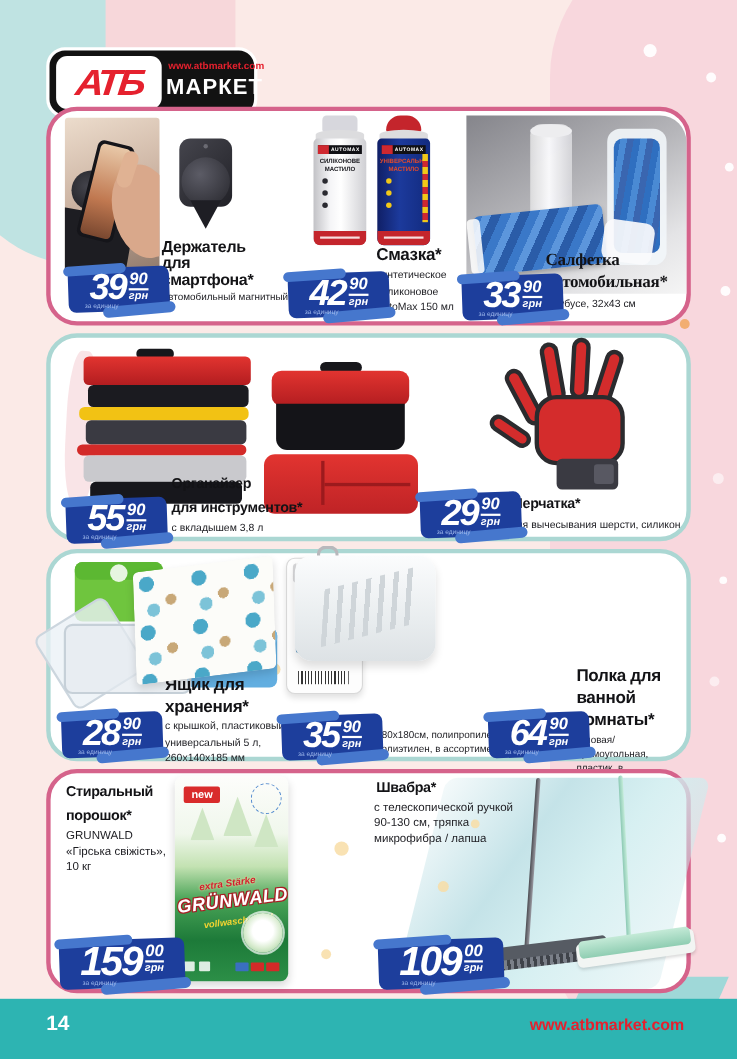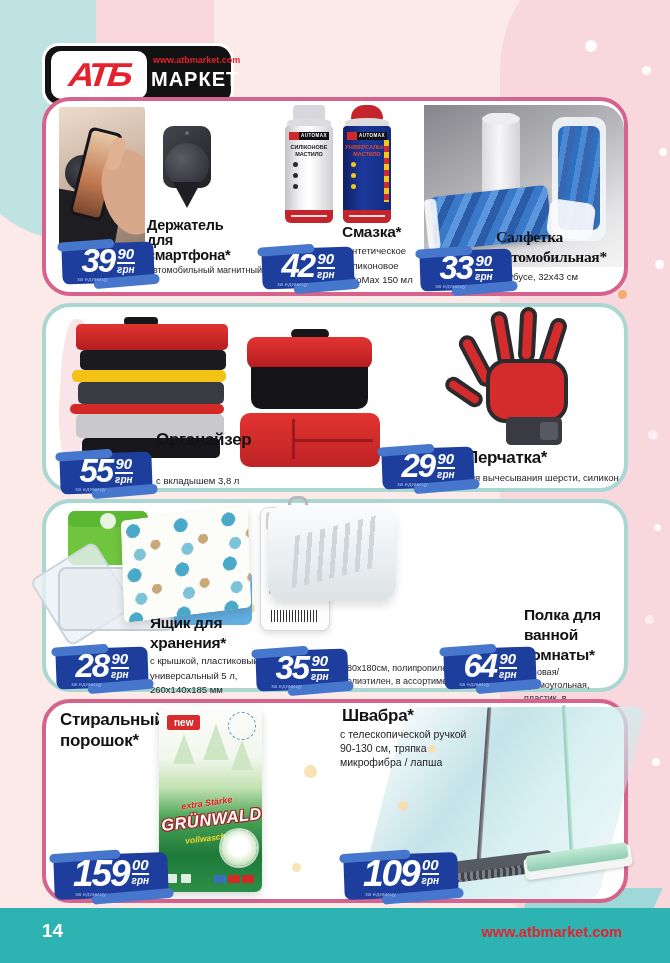--- a/index.html
+++ b/index.html
@@ -32,21 +32,21 @@
   .p1{top:97px;height:199px;padding-left:48px;}
   .p2{top:303px;height:189px;}
   .p3{top:499px;height:193px;}
   .p4{top:699px;height:204px;}
   .panel-wash{position:absolute;border-radius:40%;}
 
   
   .ptitle{position:absolute;color:#131316;font-weight:bold;}
   .t-line{font-size:14.5px;line-height:15px;letter-spacing:-.3px;}
   .t-line.md{font-size:15.5px;line-height:20px;}
-  .t-line.lg{font-size:17px;line-height:21px;}
+  .t-line.lg{font-size:13px;line-height:21px;}
   .psub{position:absolute;color:#1d1d22;}
   .s-line{font-size:9px;line-height:13px;}
   .s-line.md{font-size:9.5px;line-height:14.5px;}
   .s-line.lg{font-size:10.5px;line-height:14px;}
 
   
   .badge{position:absolute;width:96px;height:48px;}
   .badge.lg{width:118px;height:52px;}
   .b-bg{position:absolute;inset:3px 2px 5px 2px;background:#1d3e9c;border-radius:7px;transform:rotate(-2deg);}
   .b-bg::before{content:"";position:absolute;left:-4px;top:-3px;width:62%;height:9px;background:#4677cd;border-radius:5px;transform:rotate(-2deg);}
@@ -341,20 +341,21 @@
       <div class="org-box">
         <div class="org-box-handle"></div>
         <div class="org-box-lid"></div>
         <div class="org-box-body"></div>
       </div>
       <div class="org-tray"></div>
     </div>
 
     <div class="ptitle" style="left:110px;top:122px;">
       <div class="t-line lg">Органайзер</div>
+      <div class="t-line lg">для инструментов*</div>
     </div>
     <div class="psub" style="left:110px;top:167px;">
       <div class="s-line md">с вкладышем  3,8 л</div>
     </div>
 
     <div class="badge" style="left:12px;top:143px;">
       <div class="b-bg"></div>
       <div class="b-content">
         <span class="b-int">55</span>
         <span class="b-frac">
@@ -493,20 +494,25 @@
   <div class="panel pink p4">
     <div class="mop-wash"></div>
     <div class="dot yellow" style="left:258px;top:62px;width:13px;height:13px;"></div>
     <div class="dot yellow" style="left:352px;top:98px;width:10px;height:10px;"></div>
     <div class="dot yellow" style="left:382px;top:42px;width:8px;height:8px;"></div>
     <div class="dot yellow" style="left:246px;top:160px;width:9px;height:9px;"></div>
 
     <div class="ptitle" style="left:14px;top:6px;">
       <div class="t-line lg">Стиральный</div>
       <div class="t-line lg">порошок*</div>
+    </div>
+    <div class="psub" style="left:14px;top:50px;">
+      <div class="s-line lg">GRUNWALD</div>
+      <div class="s-line lg">«Гірська свіжість»,</div>
+      <div class="s-line lg">10 кг</div>
     </div>
 
     <div class="grunwald">
       <div class="gw-tree" style="left:14px;top:28px;"></div>
       <div class="gw-tree" style="left:44px;top:18px;width:26px;height:36px;"></div>
       <div class="gw-tree" style="left:72px;top:34px;"></div>
       <div class="gw-new">new</div>
       <div class="gw-stamp"></div>
       <div class="gw-extra">extra Stärke</div>
       <div class="gw-brand">GRÜNWALD</div>

